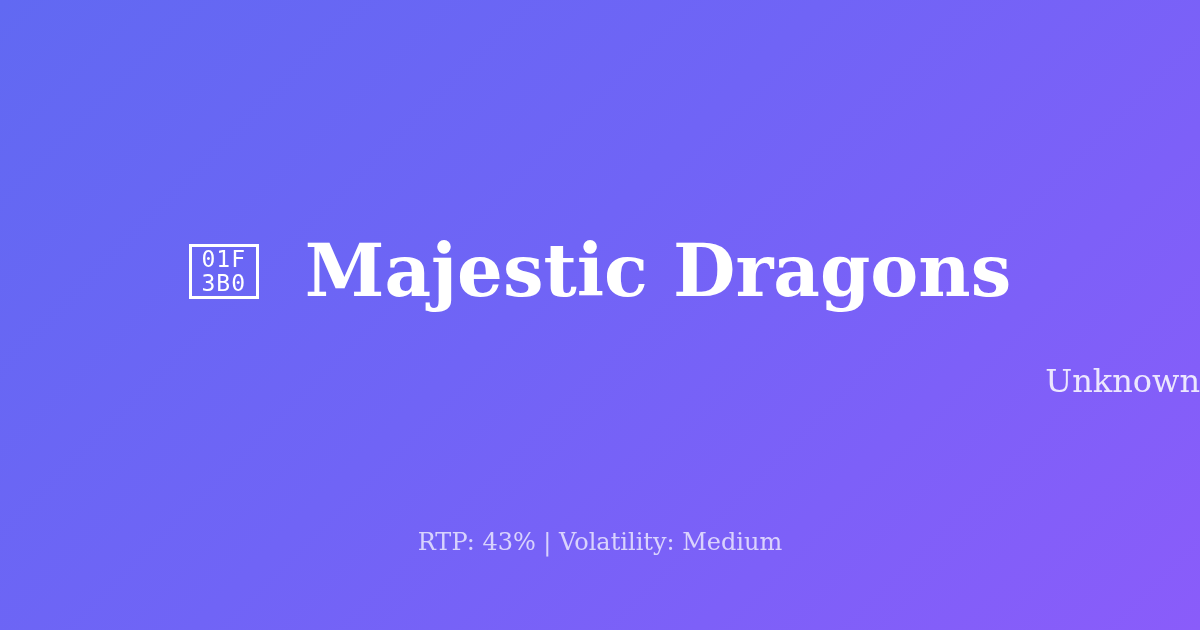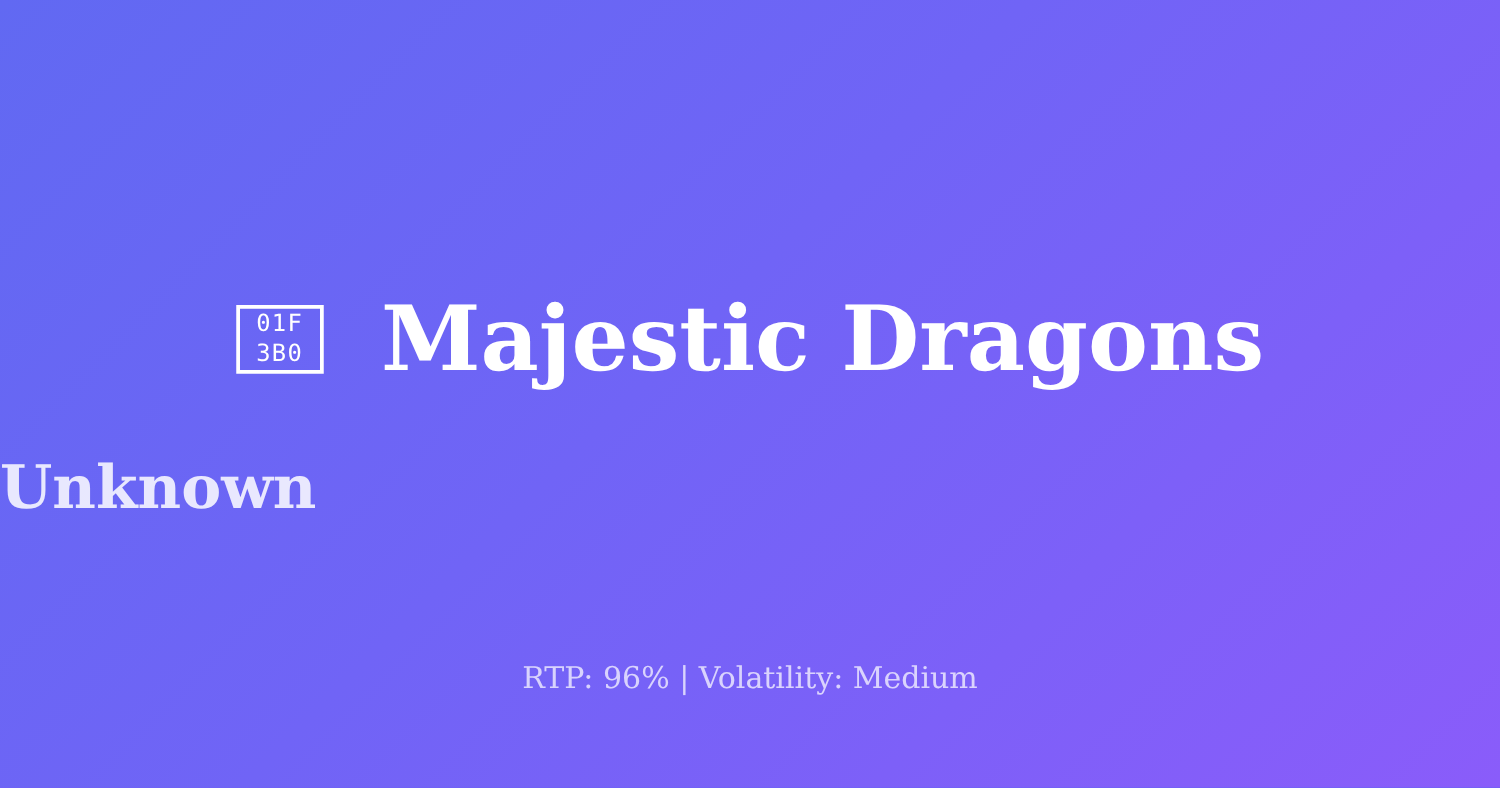--- a/index.html
+++ b/index.html
@@ -61,21 +61,21 @@
     width: 70px;
     height: 55px;
     border: 3px solid #ffffff;
     box-sizing: border-box;
     font-family: "DejaVu Sans Mono", "Liberation Mono", monospace;
     color: #ffffff;
     line-height: 1;
     flex: 0 0 auto;
   }
   .tofu-glyph .tofu-row {
-    font-size: 19px;
+    font-size: 23px;
     letter-spacing: 1px;
     font-weight: 400;
     display: block;
     height: 24px;
     line-height: 24px;
   }
 
   .game-title {
     font-family: "DejaVu Serif", "Liberation Serif", serif;
     font-weight: 700;
@@ -86,24 +86,24 @@
     letter-spacing: 0px;
     margin-left: 20px;
   }
 
   
   .subtitle {
     position: absolute;
     left: 0;
     right: 0;
     top: 362px;
-    text-align: left;
+    text-align: right;
     font-family: "DejaVu Serif", "Liberation Serif", serif;
-    font-weight: 700;
-    font-size: 48px;
+    font-weight: 400;
+    font-size: 32px;
     line-height: 1.2;
     color: rgba(255, 255, 255, 0.85);
     white-space: nowrap;
   }
 
   
   .meta {
     position: absolute;
     left: 0;
     right: 0;
@@ -130,15 +130,15 @@
         <span class="tofu-row">3B0</span>
       </span>
 
       <h1 class="game-title">Majestic Dragons</h1>
 
     </div>
   </div>
 
   <div class="subtitle">Unknown</div>
 
-  <div class="meta">RTP: 96% | Volatility: Medium</div>
+  <div class="meta">RTP: 43% | Volatility: Medium</div>
 
 </div>
 
 </body></html>

